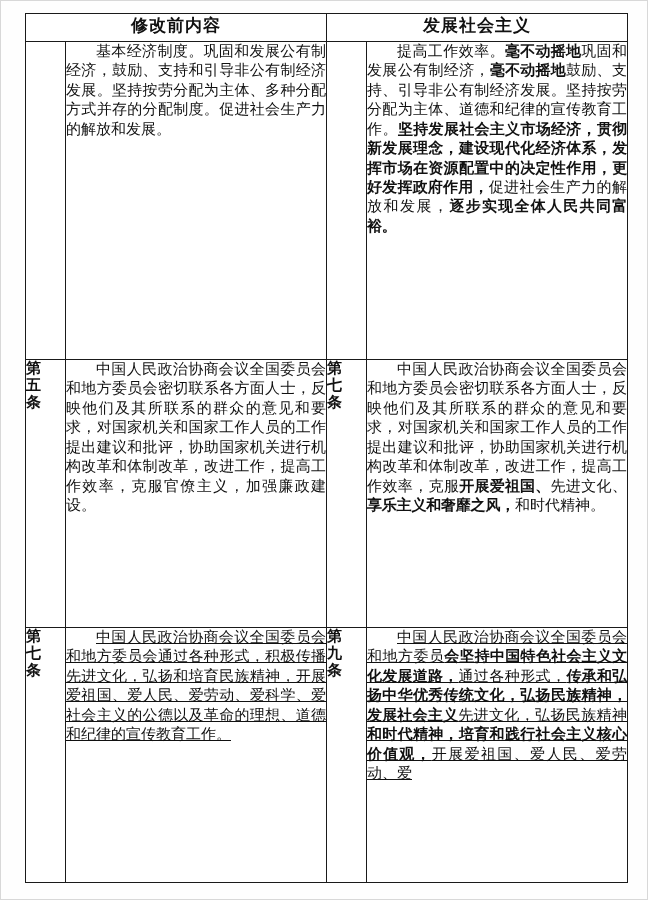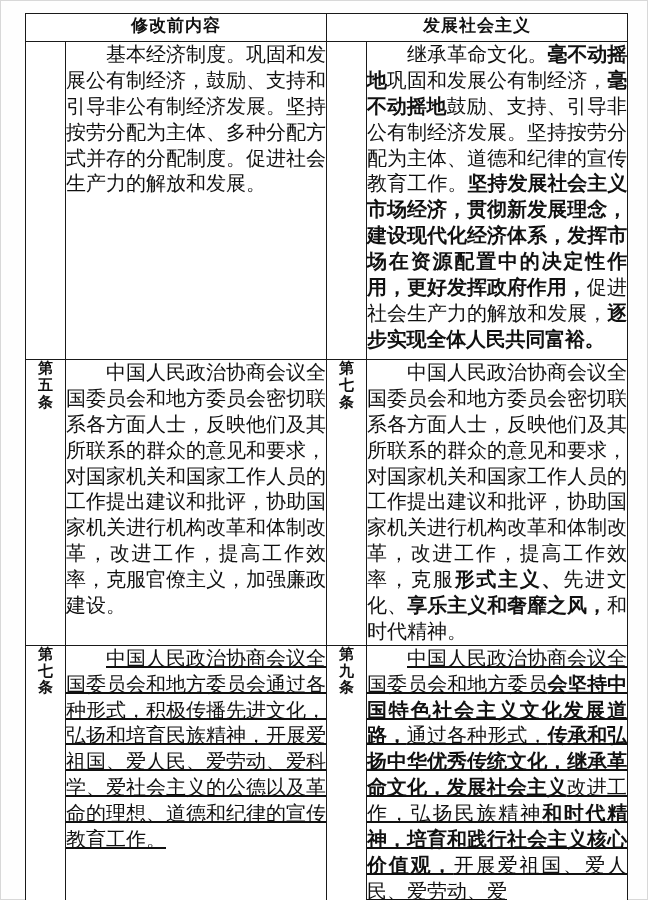--- a/index.html
+++ b/index.html
@@ -53,40 +53,40 @@
     font-size: 17px;
     font-weight: bold;
     letter-spacing: 1px;
     font-family: "DejaVu Sans", "Liberation Sans", sans-serif;
     padding: 2px 0 3px 0;
   }
 
   
   .artno-cell {
     width: 40px;
-    text-align: center;
+    text-align: left;
     vertical-align: middle;
     padding: 0 2px;
     font-family: Liberation Serif, serif;
   }
   .artno {
     display: inline-block;
     font-size: 15px;
     font-weight: bold;
     line-height: 1.12;
     width: 1em;
     word-break: break-all;
     white-space: normal;
     letter-spacing: 0;
   }
 
   
   .body-cell {
     padding: 4px 5px 5px 6px;
-    font-size: 20px;
+    font-size: 15px;
     line-height: 1.295;
     text-align: justify;
     text-align-last: left;
     text-justify: inter-character;
     word-break: break-all;
     font-weight: 400;
     margin-top: 29px;
   }
   .body-cell p {
     margin: 0;
@@ -138,50 +138,50 @@
         <td class="artno-cell">
           <span class="artno"></span>
         </td>
         <td class="body-cell">
           <p><span>基本经济制度。巩固和发展公有制经济，鼓励、支持和引导非公有制经济发展。坚持按劳分配为主体、多种分配方式并存的分配制度。促进社会生产力的解放和发展。</span></p>
         </td>
         <td class="artno-cell">
           <span class="artno"></span>
         </td>
         <td class="body-cell">
-          <p><span>继承革命文化。</span><b class="chg">毫不动摇地</b><span>巩固和发展公有制经济，</span><b class="chg">毫不动摇地</b><span>鼓励、支持、引导非公有制经济发展。坚持按劳分配为主体、道德和纪律的宣传教育工作。</span><b class="chg">坚持发展社会主义市场经济，贯彻新发展理念，建设现代化经济体系，发挥市场在资源配置中的决定性作用，更好发挥政府作用，</b><span>促进社会生产力的解放和发展，</span><b class="chg">逐步实现全体人民共同富裕。</b></p>
+          <p><span>提高工作效率。</span><b class="chg">毫不动摇地</b><span>巩固和发展公有制经济，</span><b class="chg">毫不动摇地</b><span>鼓励、支持、引导非公有制经济发展。坚持按劳分配为主体、道德和纪律的宣传教育工作。</span><b class="chg">坚持发展社会主义市场经济，贯彻新发展理念，建设现代化经济体系，发挥市场在资源配置中的决定性作用，更好发挥政府作用，</b><span>促进社会生产力的解放和发展，</span><b class="chg">逐步实现全体人民共同富裕。</b></p>
         </td>
       </tr>
 
       <tr class="row-2">
         <td class="artno-cell">
           <span class="artno">第五条</span>
         </td>
         <td class="body-cell">
           <p><span>中国人民政治协商会议全国委员会和地方委员会密切联系各方面人士，反映他们及其所联系的群众的意见和要求，对国家机关和国家工作人员的工作提出建议和批评，协助国家机关进行机构改革和体制改革，改进工作，提高工作效率，克服官僚主义，加强廉政建设。</span></p>
         </td>
         <td class="artno-cell">
           <span class="artno">第七条</span>
         </td>
         <td class="body-cell">
-          <p><span>中国人民政治协商会议全国委员会和地方委员会密切联系各方面人士，反映他们及其所联系的群众的意见和要求，对国家机关和国家工作人员的工作提出建议和批评，协助国家机关进行机构改革和体制改革，改进工作，提高工作效率，克服</span><b class="chg">形式主义、</b><span>先进文化、</span><b class="chg">享乐主义和奢靡之风，</b><span>和时代精神。</span></p>
+          <p><span>中国人民政治协商会议全国委员会和地方委员会密切联系各方面人士，反映他们及其所联系的群众的意见和要求，对国家机关和国家工作人员的工作提出建议和批评，协助国家机关进行机构改革和体制改革，改进工作，提高工作效率，克服</span><b class="chg">开展爱祖国、</b><span>先进文化、</span><b class="chg">享乐主义和奢靡之风，</b><span>和时代精神。</span></p>
         </td>
       </tr>
 
       <tr class="row-3">
         <td class="artno-cell">
           <span class="artno">第七条</span>
         </td>
         <td class="body-cell">
           <p><span>中国人民政治协商会议全国委员会和地方委员会通过各种形式，积极传播先进文化，弘扬和培育民族精神，开展爱祖国、爱人民、爱劳动、爱科学、爱社会主义的公德以及革命的理想、道德和纪律的宣传教育工作。</span></p>
         </td>
         <td class="artno-cell">
           <span class="artno">第九条</span>
         </td>
         <td class="body-cell">
-          <p><span>中国人民政治协商会议全国委员会和地方委员</span><b class="chg">会坚持中国特色社会主义文化发展道路，</b><span>通过各种形式，</span><b class="chg">传承和弘扬中华优秀传统文化，继承革命文化，发展社会主义</b><span>改进工作，弘扬民族精神</span><b class="chg">和时代精神，培育和践行社会主义核心价值观，</b><span>开展爱祖国、爱人民、爱劳动、爱</span></p>
+          <p><span>中国人民政治协商会议全国委员会和地方委员</span><b class="chg">会坚持中国特色社会主义文化发展道路，</b><span>通过各种形式，</span><b class="chg">传承和弘扬中华优秀传统文化，弘扬民族精神，发展社会主义</b><span>先进文化，弘扬民族精神</span><b class="chg">和时代精神，培育和践行社会主义核心价值观，</b><span>开展爱祖国、爱人民、爱劳动、爱</span></p>
         </td>
       </tr>
 
     </tbody>
   </table>
 
 </div>
 
 </body></html>

